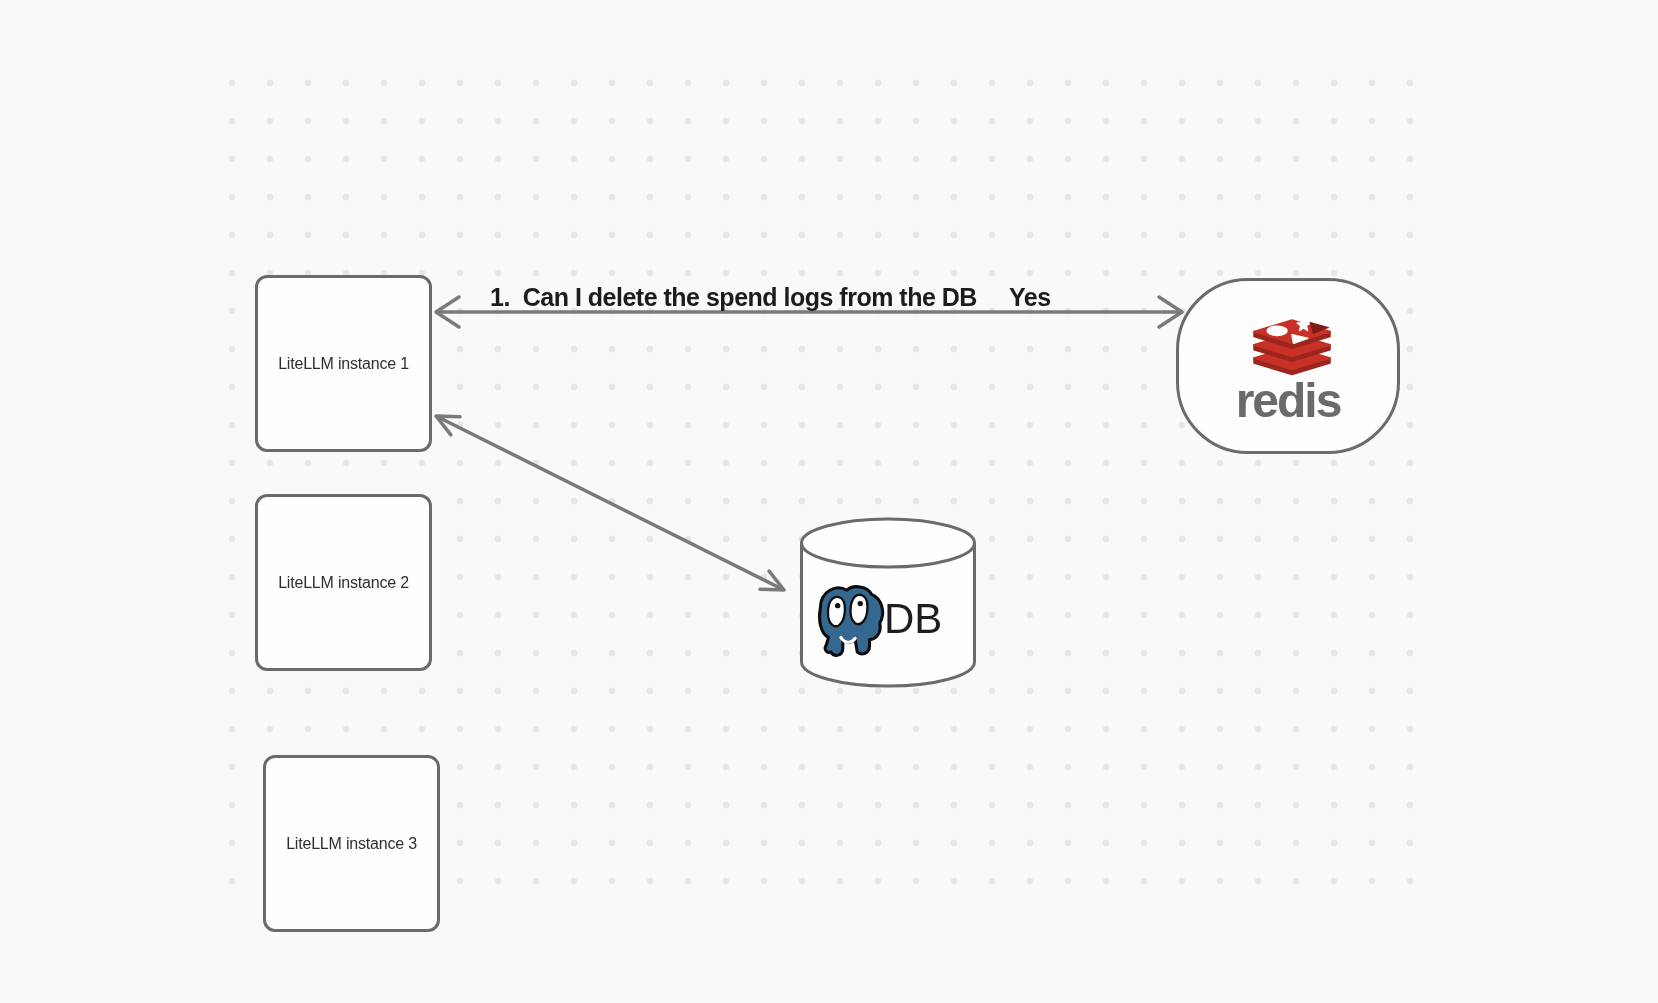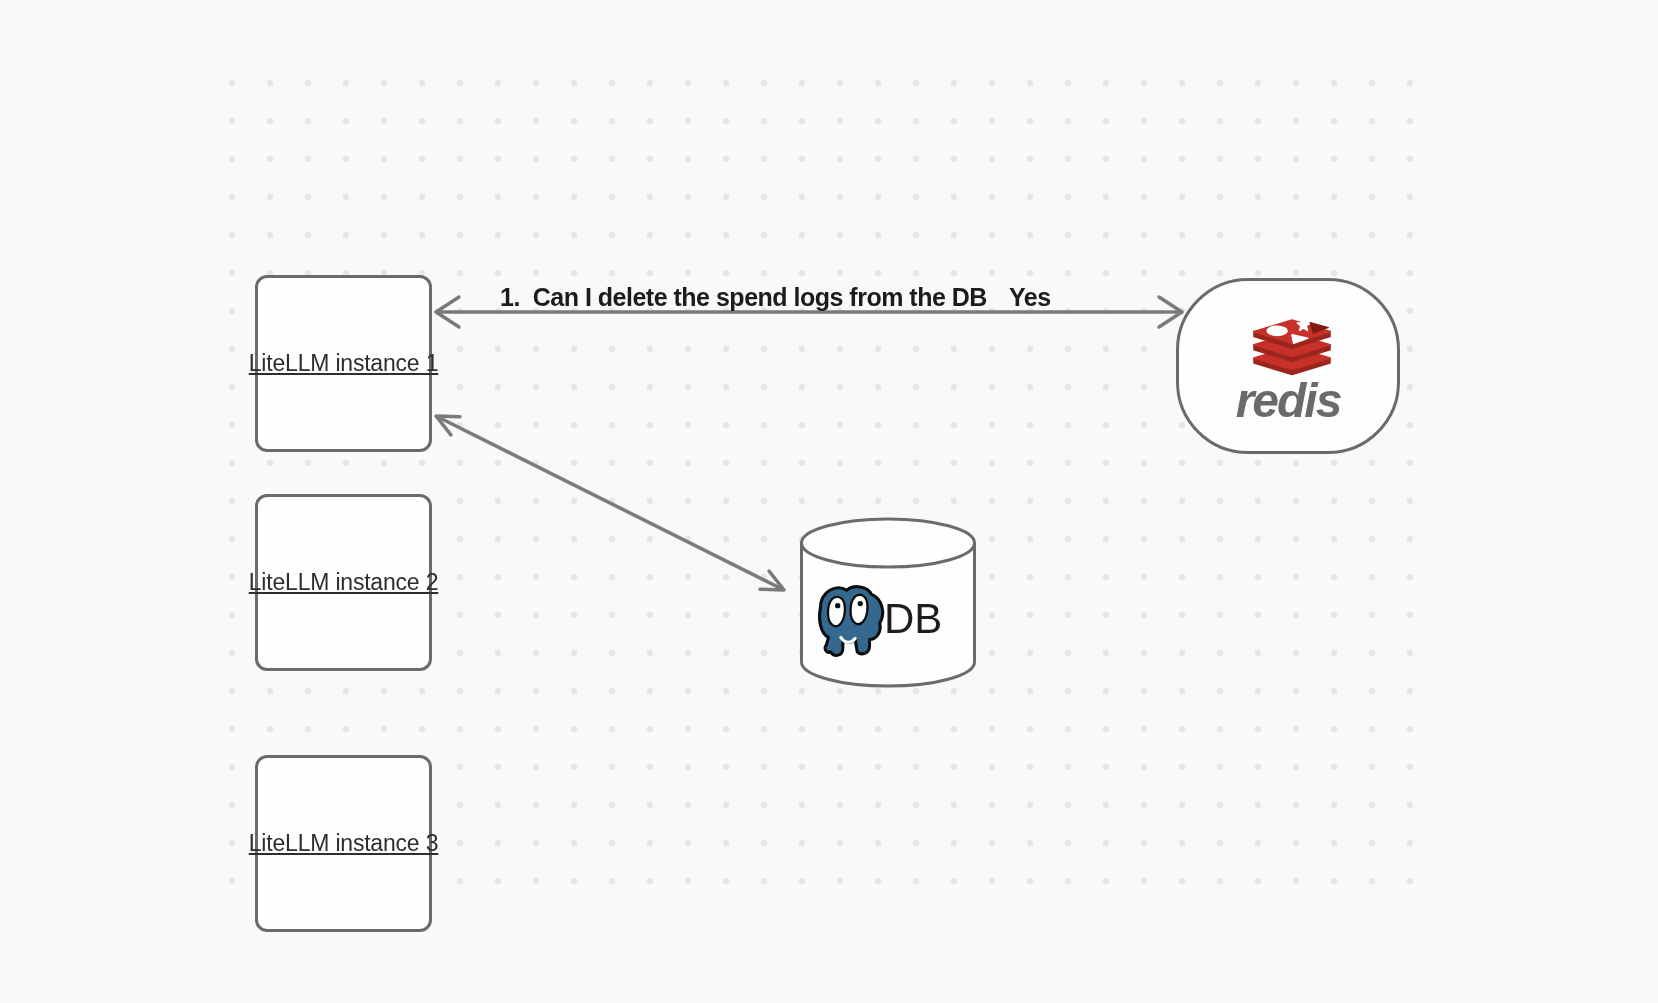--- a/index.html
+++ b/index.html
@@ -14,48 +14,48 @@
     background-size:38px 38px;
     z-index:0;
   }
   .lite-box{
     position:absolute;left:255px;width:177px;height:177px;
     box-sizing:border-box;border:3px solid #6b6b6b;border-radius:12px;
     background:#fefefe;display:flex;align-items:center;justify-content:center;
     z-index:2;
   }
   .lite-box .box-label{
-    font-size:23px;letter-spacing:-0.2px;color:#2e2e2e;white-space:nowrap;text-decoration:underline;
+    font-size:16px;letter-spacing:-0.2px;color:#2e2e2e;white-space:nowrap;
   }
   #box1{top:275px;}
   #box2{top:494px;}
-  #box3{top:755px;}
+  #box3{top:755px;margin-left:8px;}
   #redis-node{
     position:absolute;left:1176px;top:278px;width:224px;height:176px;
     box-sizing:border-box;border:3px solid #6b6b6b;border-radius:72px;
-    background:#fefefe;z-index:2;font-style:italic;
+    background:#fefefe;z-index:2;
   }
   #redis-icon{position:absolute;left:70px;top:30px;}
   #redis-wordmark{
     position:absolute;left:0;top:92px;width:100%;text-align:center;
     font-size:48px;font-weight:700;letter-spacing:-2px;color:#6a6a6a;
   }
   #db-node{position:absolute;left:798px;top:516px;width:180px;height:174px;z-index:2;}
   #db-cylinder{position:absolute;left:0;top:0;}
   #pg-elephant{position:absolute;left:12px;top:64px;}
   #db-label{
     position:absolute;left:86px;top:82px;font-size:42px;color:#1d1d1d;
     line-height:1;white-space:nowrap;text-align:right;
   }
   #arrow-layer{position:absolute;left:0;top:0;z-index:3;pointer-events:none;}
   .arrow-label{
     position:absolute;font-size:25px;font-weight:700;letter-spacing:-0.5px;
     color:#1c1c1c;white-space:pre;z-index:4;
   }
-  #label-a1{left:500px;top:283px;}
+  #label-a1{left:490px;top:283px;}
   #label-a1-yes{left:1009px;top:283px;}
   #label-a2{left:570px;top:458px;}
 </style>
 </head>
 <body>
 
 <div id="canvas">
 
   <div class="dot-grid"></div>
 

